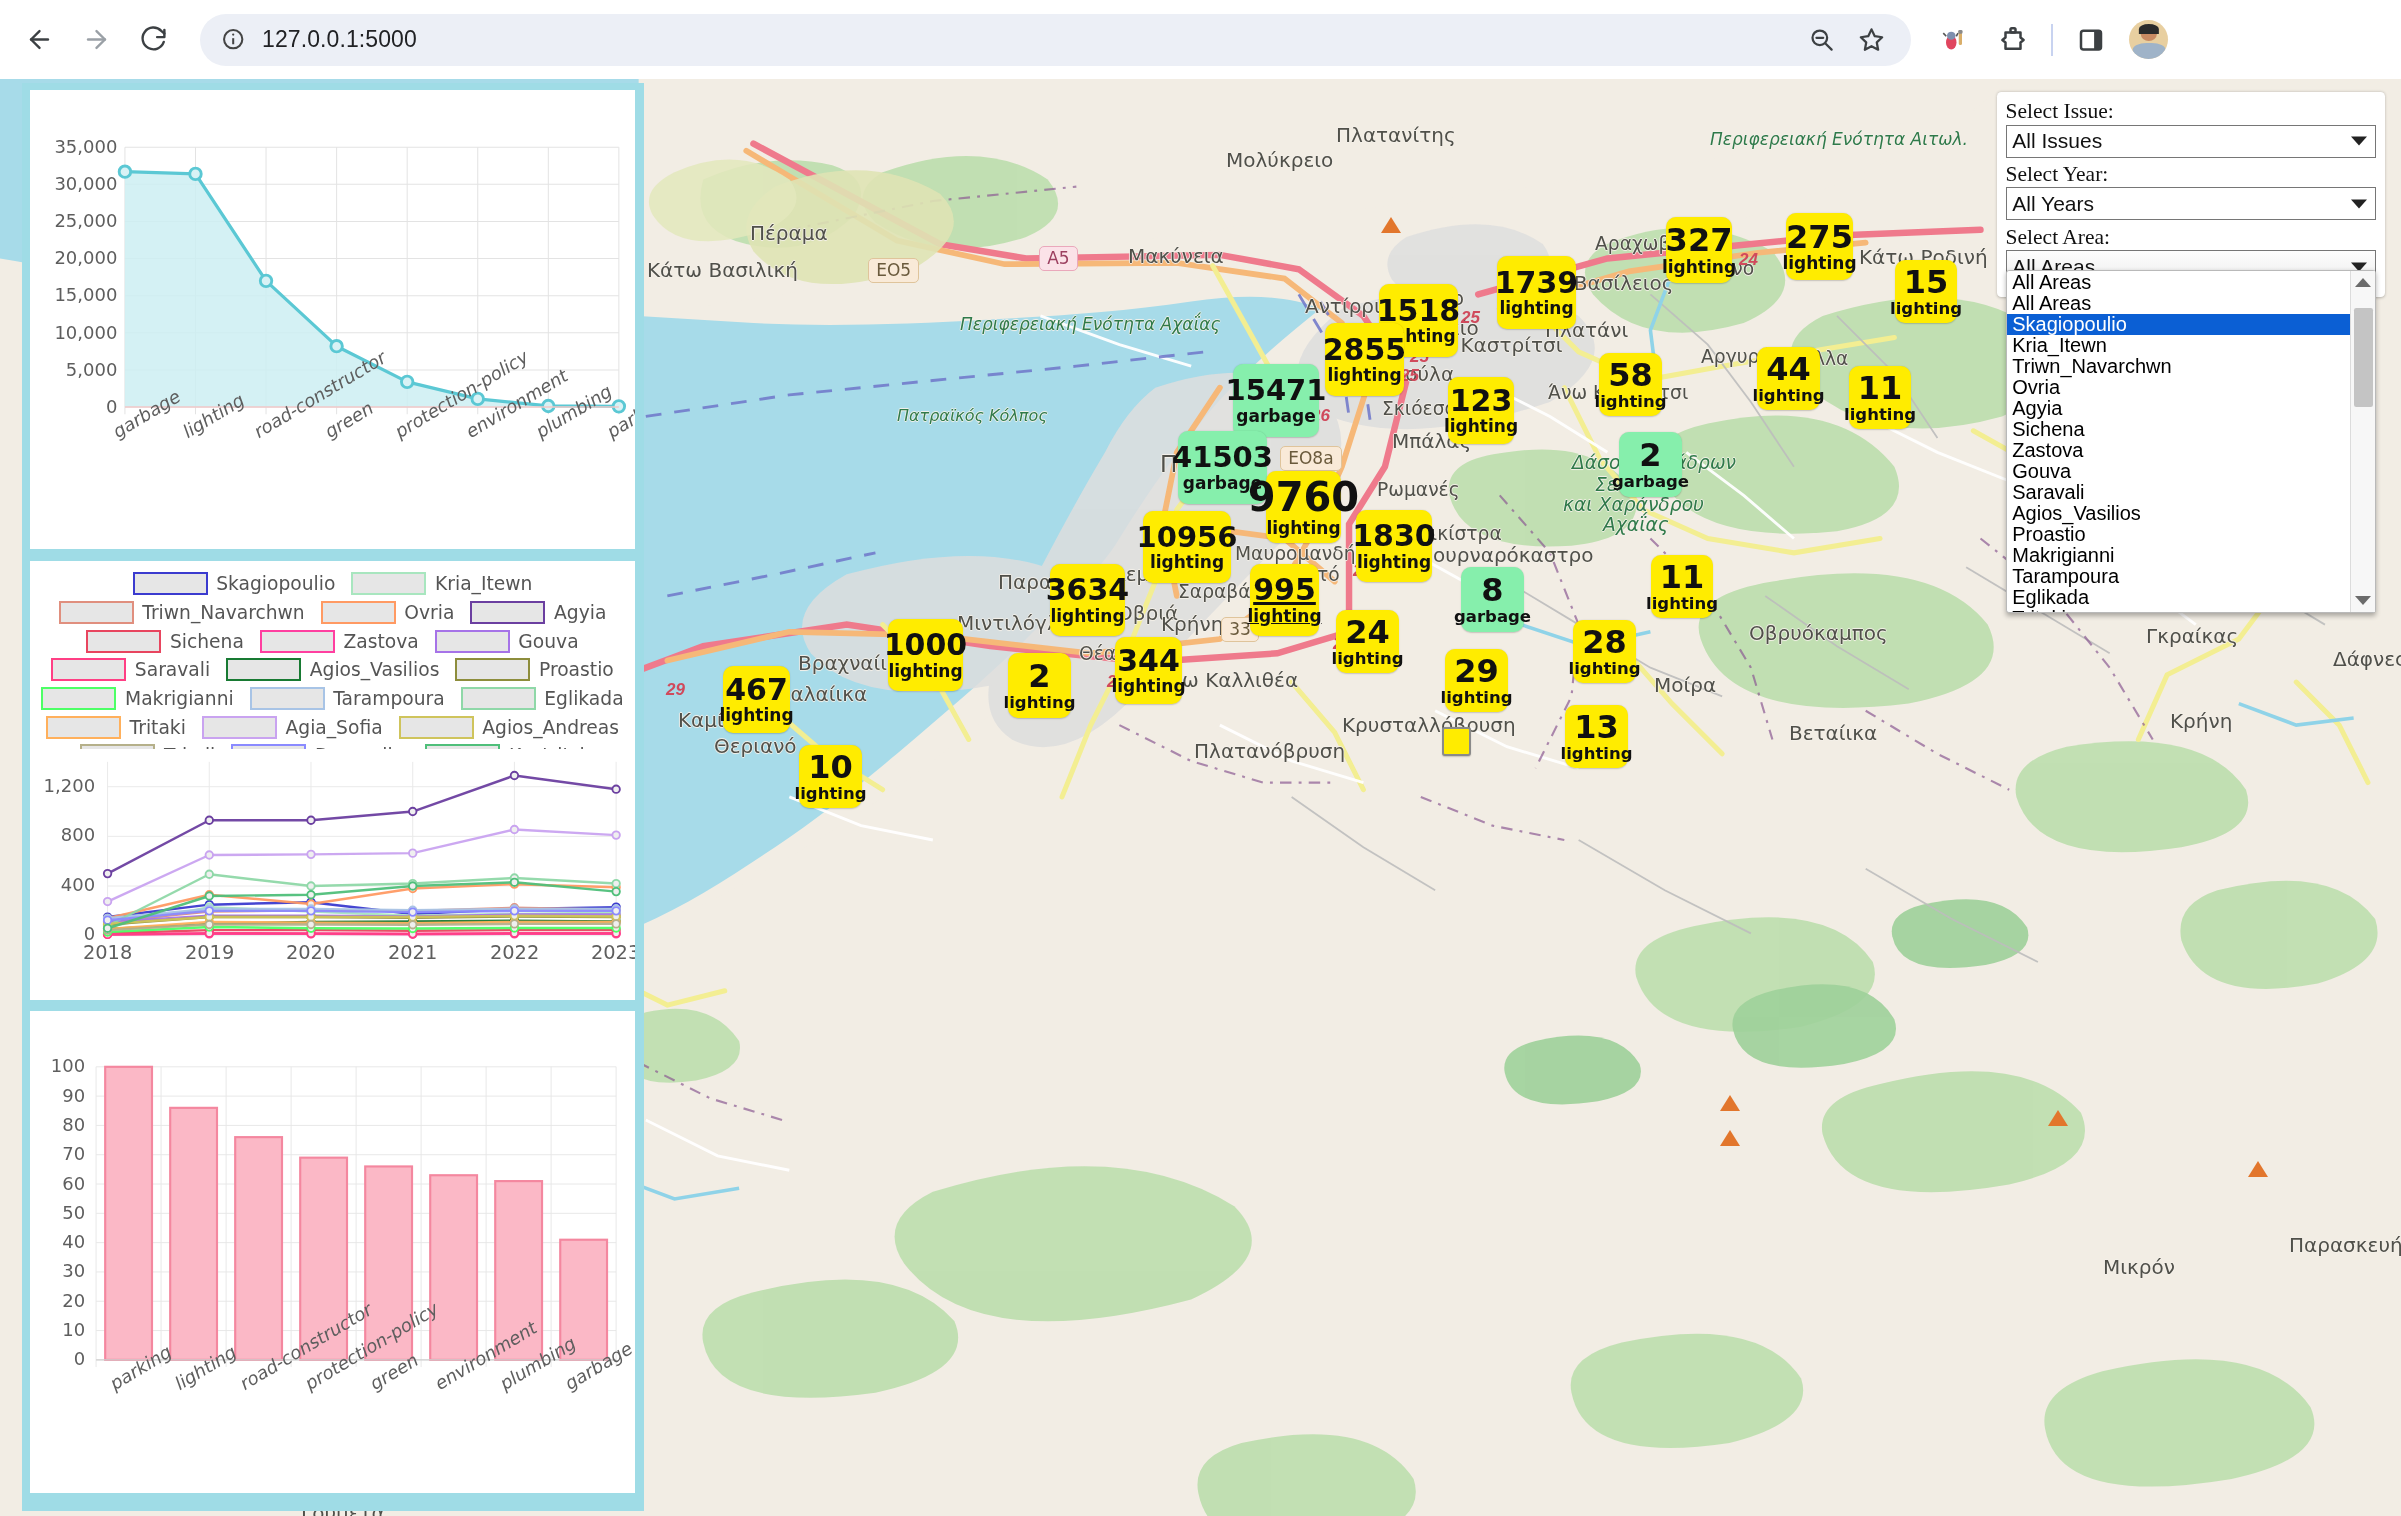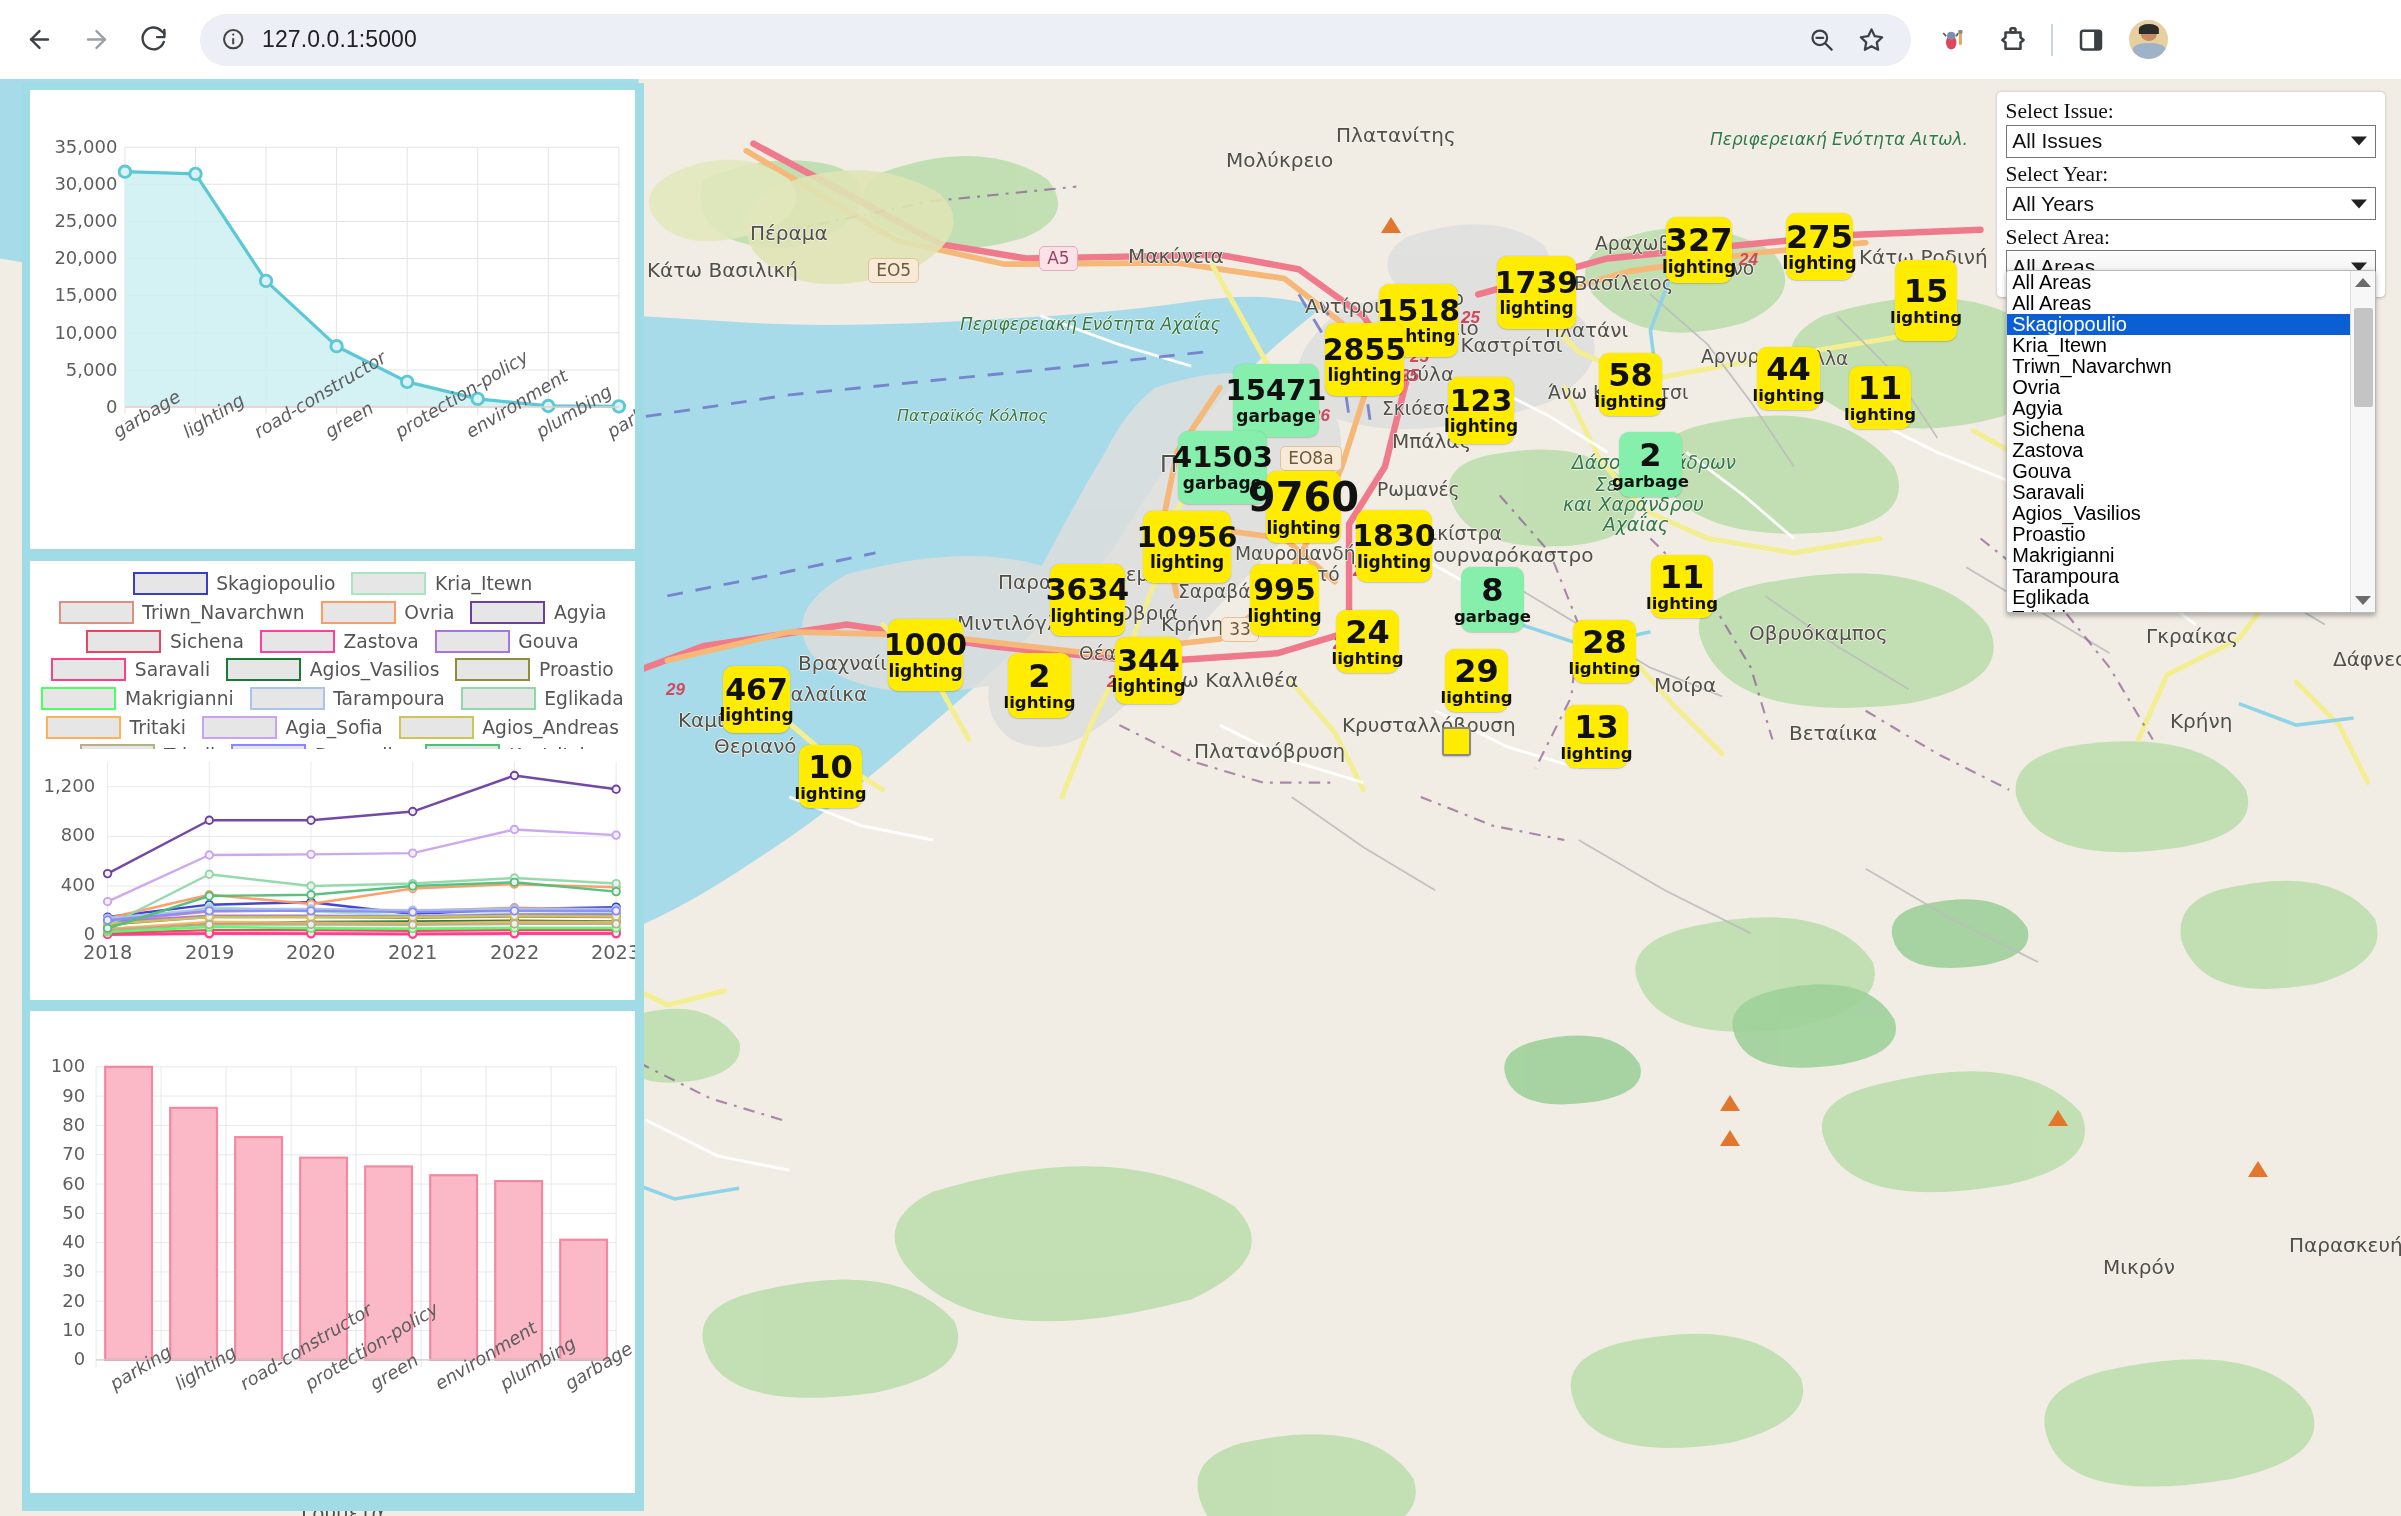--- a/index.html
+++ b/index.html
@@ -424,21 +424,21 @@
         <div class="mcat" style="font-size: 17px;">lighting</div>
       </div>
       <div class="marker yellow" style="left: 1786px; top: 134px; width: 67px; height: 67px;">
         <div class="mval" style="font-size: 32px;">275</div>
         <div class="mcat" style="font-size: 17px;">lighting</div>
       </div>
       <div class="marker yellow" style="left: 1497px; top: 177px; width: 79px; height: 73px;">
         <div class="mval" style="font-size: 30px;">1739</div>
         <div class="mcat" style="font-size: 17px;">lighting</div>
       </div>
-      <div class="marker yellow" style="left: 1895px; top: 181px; width: 62px; height: 81px;">
+      <div class="marker yellow" style="left: 1895px; top: 181px; width: 62px; height: 63px;">
         <div class="mval" style="font-size: 32px;">15</div>
         <div class="mcat" style="font-size: 16.5px;">lighting</div>
       </div>
       <div class="marker yellow" style="left: 1379px; top: 205px; width: 79px; height: 73px;">
         <div class="mval" style="font-size: 30px;">1518</div>
         <div class="mcat" style="font-size: 17px;">lighting</div>
       </div>
       <div class="marker yellow" style="left: 1325px; top: 244px; width: 79px; height: 73px;">
         <div class="mval" style="font-size: 30px;">2855</div>
         <div class="mcat" style="font-size: 17px;">lighting</div>
@@ -488,21 +488,21 @@
         <div class="mcat" style="font-size: 16.5px;">garbage</div>
       </div>
       <div class="marker yellow" style="left: 1651px; top: 476px; width: 62px; height: 63px;">
         <div class="mval" style="font-size: 32px;">11</div>
         <div class="mcat" style="font-size: 16.5px;">lighting</div>
       </div>
       <div class="marker yellow" style="left: 1050px; top: 485px; width: 75px; height: 72px;">
         <div class="mval" style="font-size: 30px;">3634</div>
         <div class="mcat" style="font-size: 17px;">lighting</div>
       </div>
-      <div class="marker yellow" style="left: 1250px; top: 485px; width: 69px; height: 72px;">
+      <div class="marker yellow" style="left: 1250px; top: 485px; width: 69px; height: 72px; text-decoration: underline;">
         <div class="mval" style="font-size: 30px;">995</div>
         <div class="mcat" style="font-size: 17px;">lighting</div>
       </div>
       <div class="marker yellow" style="left: 1336px; top: 531px; width: 63px; height: 63px;">
         <div class="mval" style="font-size: 32px;">24</div>
         <div class="mcat" style="font-size: 16.5px;">lighting</div>
       </div>
       <div class="marker yellow" style="left: 1573px; top: 541px; width: 63px; height: 63px;">
         <div class="mval" style="font-size: 32px;">28</div>
         <div class="mcat" style="font-size: 16.5px;">lighting</div>

